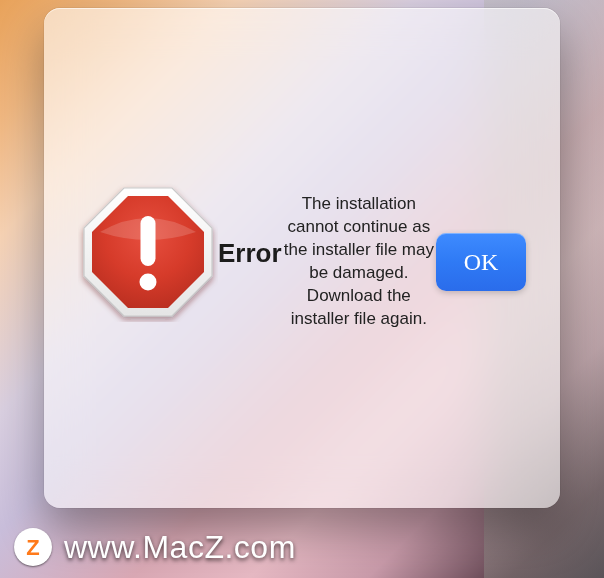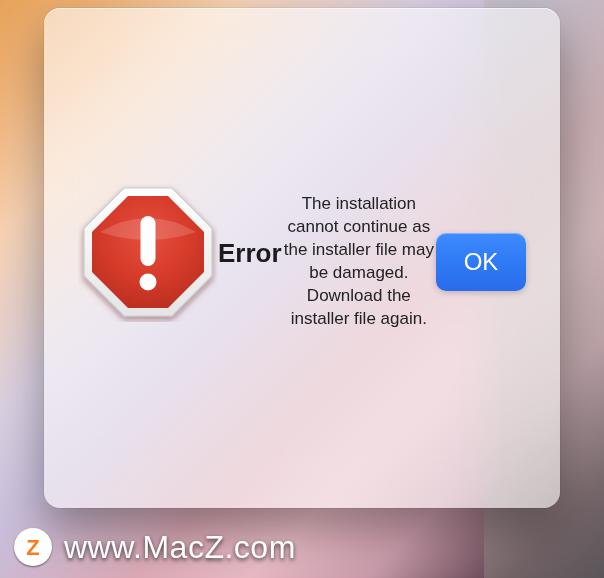--- a/index.html
+++ b/index.html
@@ -47,20 +47,21 @@
       color:#222; text-align:center; max-width: 460px;
     }
     .dialog-spacer{ flex:1; }
     .ok-button{
       width: 100%; height: 58px;
       border:none; border-radius: 10px;
       background: linear-gradient(180deg,#3e8bff 0%, #2f7af5 50%, #2a6ceb 100%);
       color:#fff; font-size: 24px; font-weight: 500;
       cursor:pointer;
       box-shadow: 0 1px 0 rgba(255,255,255,.35) inset, 0 2px 6px rgba(0,0,0,.2);
+      font-family: Liberation Serif, serif;
     }
     .watermark{
       position:absolute; left:14px; bottom:12px;
       display:flex; align-items:center; gap:12px;
     }
     .wm-logo{
       width:38px; height:38px; border-radius:50%;
       background:#fff; display:flex; align-items:center; justify-content:center;
       box-shadow:0 1px 2px rgba(0,0,0,.5);
     }

